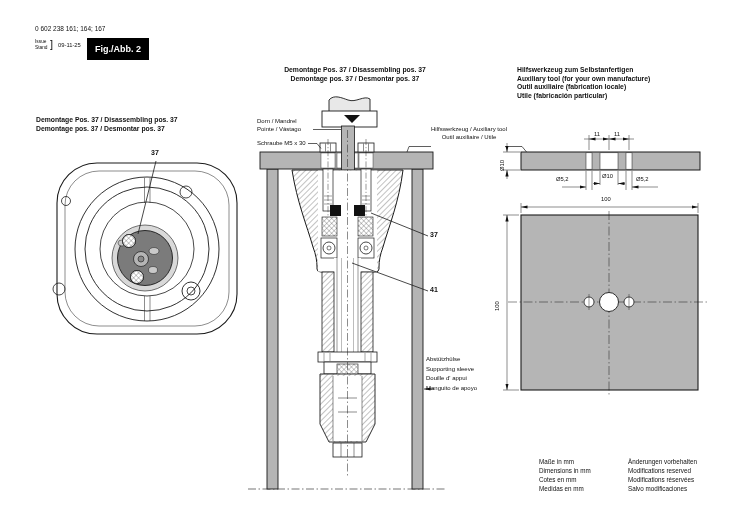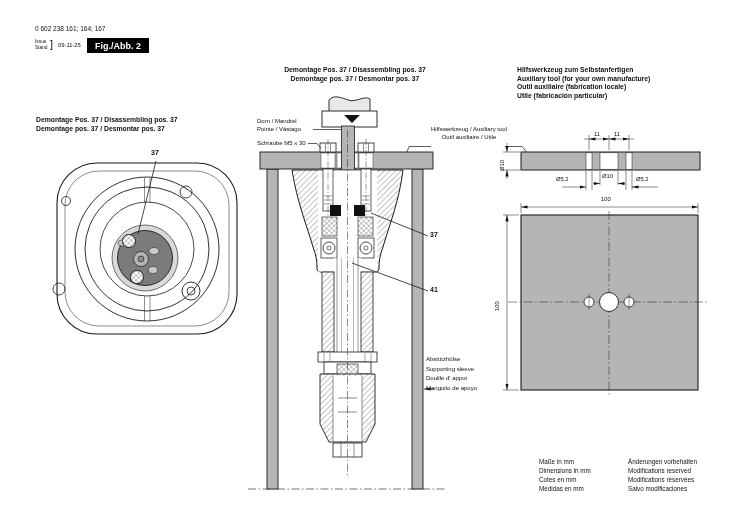--- a/index.html
+++ b/index.html
@@ -10,21 +10,21 @@
   .s48{font-size:4.8px}
   .s58{font-size:5.8px}
   .s6{font-size:6px}
   .s63{font-size:6.3px}
   .s65{font-size:6.5px}
   .s68{font-size:6.8px}
   .s7{font-size:7px}
   .bold{font-weight:bold}
   .ctr{text-align:center}
   .rot{transform:rotate(-90deg);transform-origin:0 0}
-  .figbox{position:absolute;left:87px;top:38px;width:62px;height:15px;background:#000;color:#fff;
+  .figbox{position:absolute;left:87px;top:38px;width:62px;height:22px;background:#000;color:#fff;
           display:flex;align-items:center;justify-content:center;font-weight:bold;font-size:9px}
   svg{position:absolute;left:0;top:0}
 </style>
 </head>
 <body>
 
 <div id="page">
 
   <svg width="730" height="516" viewBox="0 0 730 516">
     <defs>

